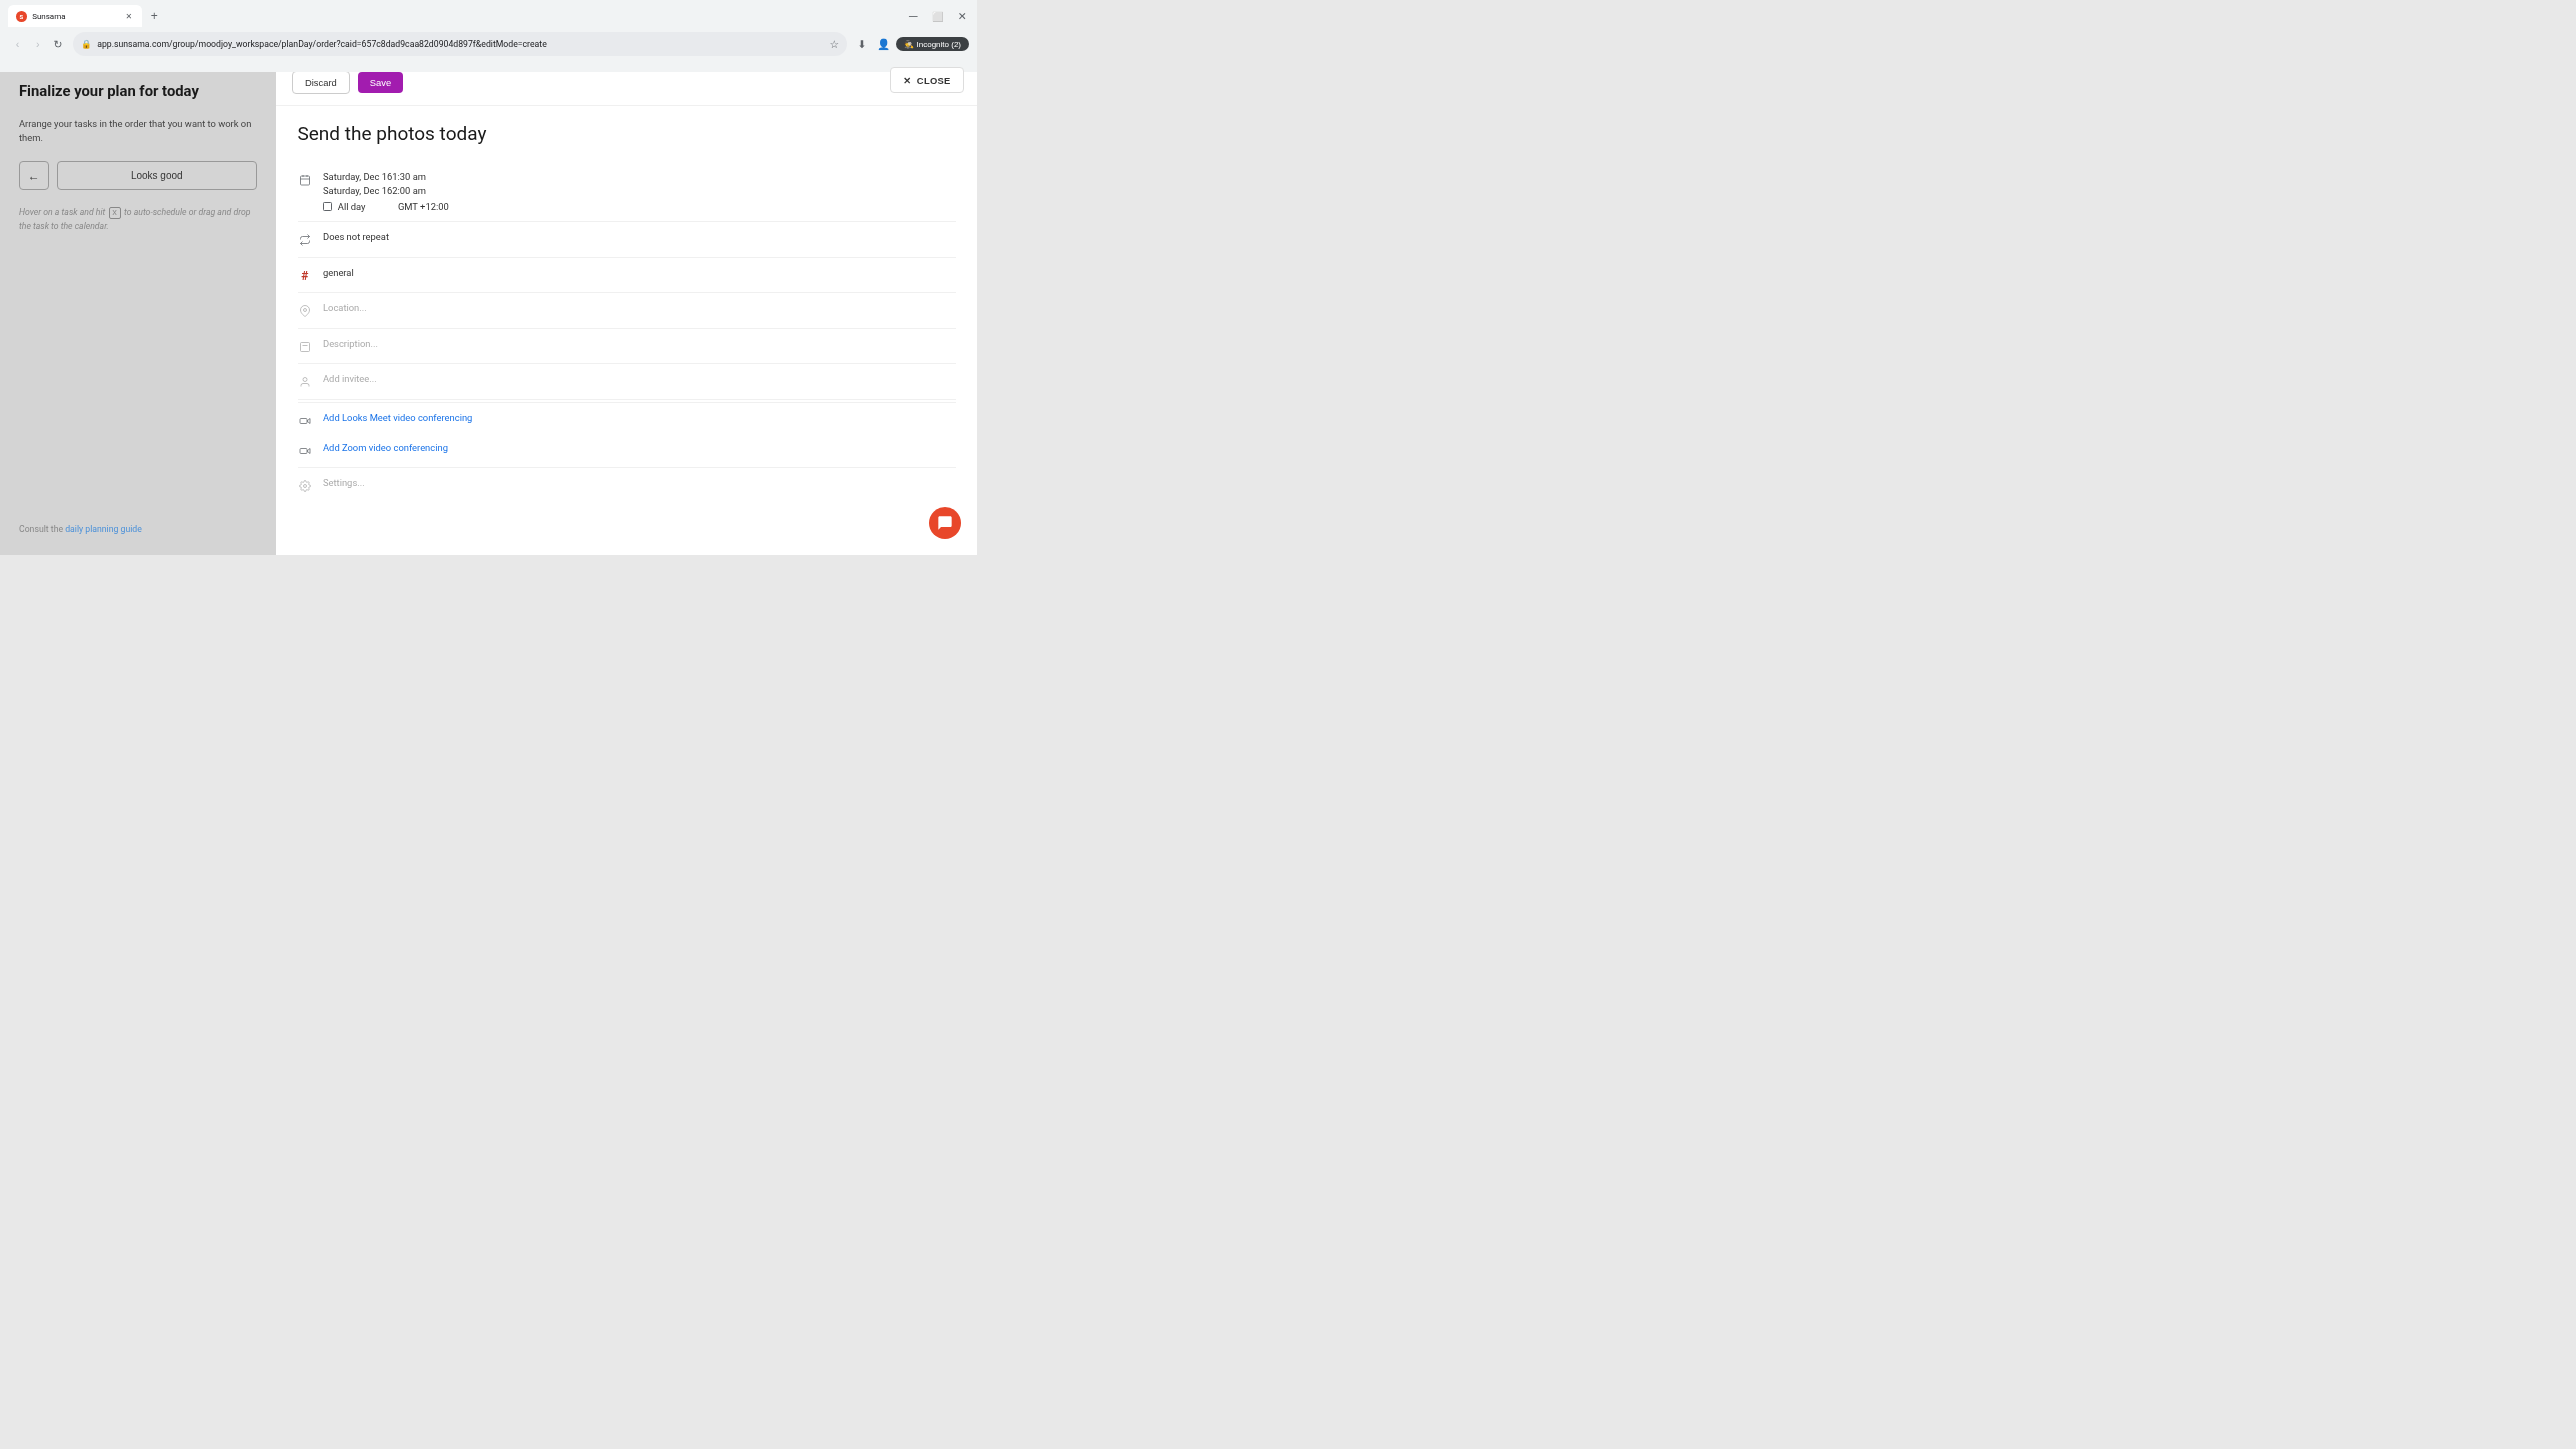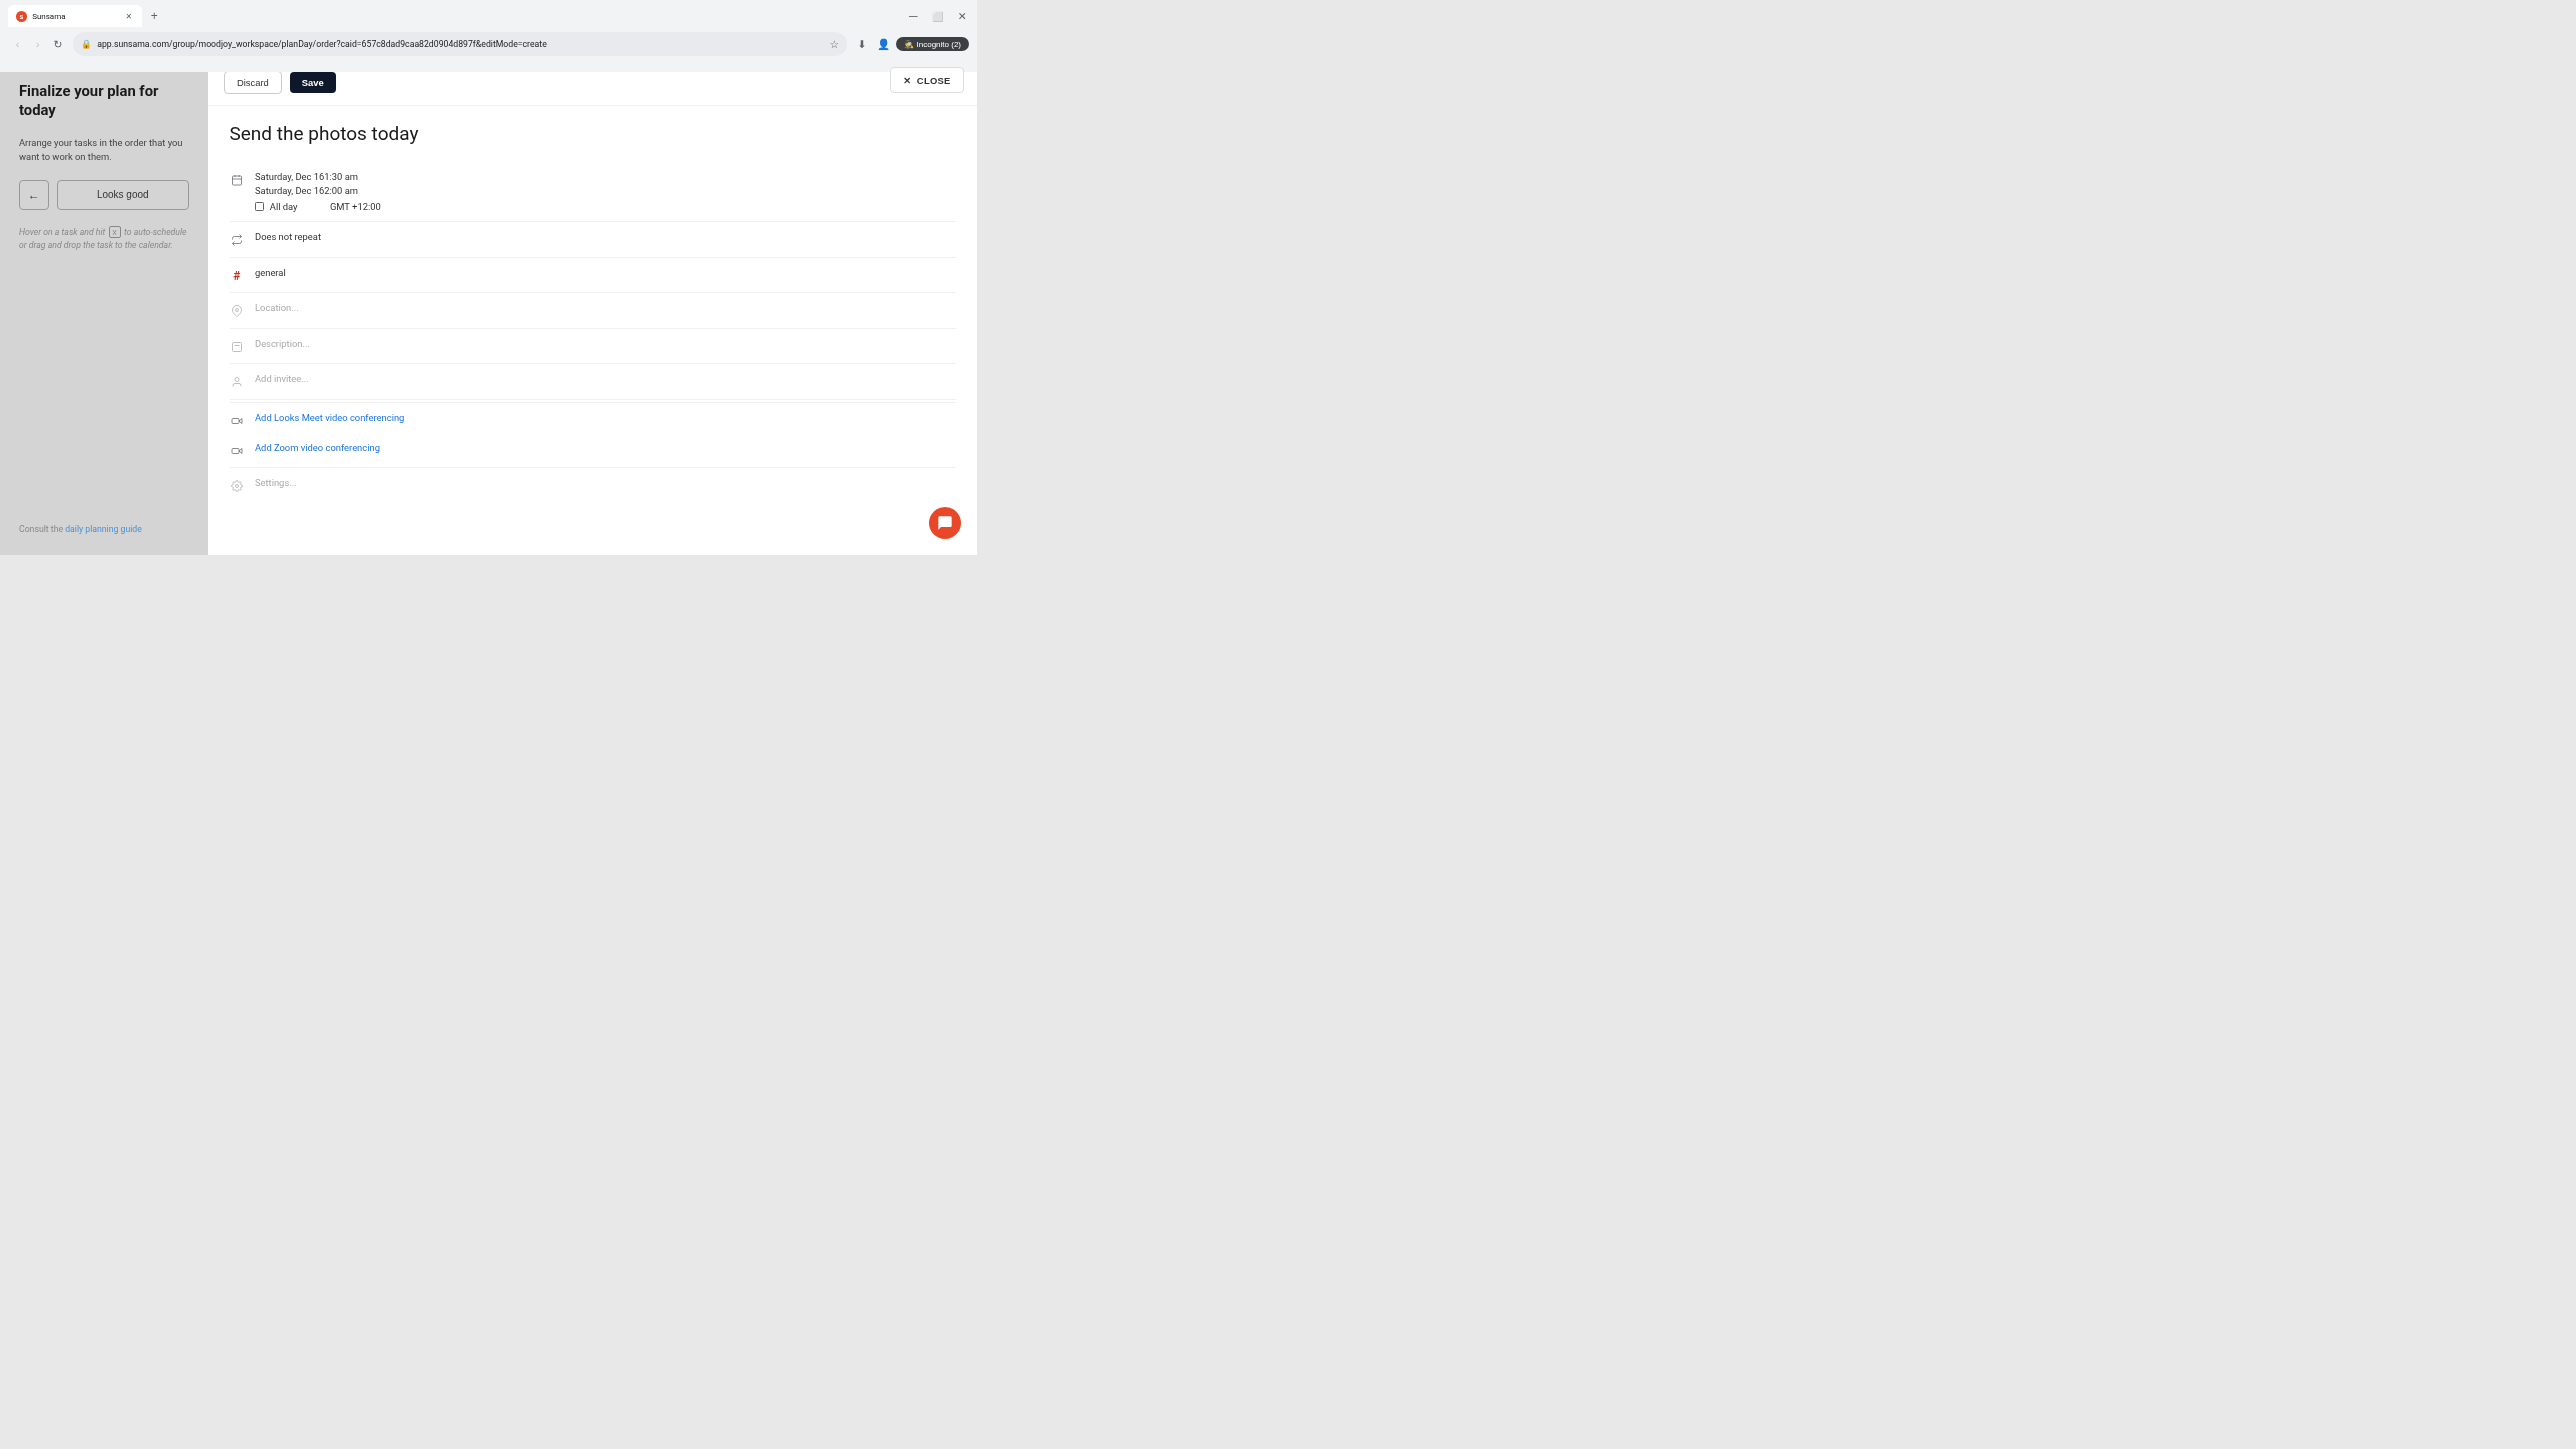--- a/index.html
+++ b/index.html
@@ -197,21 +197,21 @@
       position: absolute;
       top: 60px;
       left: 0;
       right: 0;
       bottom: 0;
       display: flex;
     }
 
     
     .sidebar {
-      width: 208px;
+      width: 276px;
       background: #d4d4d4;
       padding: 21.5px 19px;
       display: flex;
       flex-direction: column;
       gap: 16px;
       flex-shrink: 0;
     }
 
     .sidebar-title {
       font-size: 14.8px;
@@ -315,25 +315,25 @@
       background: white;
       cursor: pointer;
       font-size: 9.4px;
       color: #333;
     }
 
     .save-btn {
       padding: 5.4px 12px;
       border: none;
       border-radius: 4px;
-      background: #0f172a;
+      background: #a21caf;
       color: white;
       cursor: pointer;
       font-size: 9.4px;
-      font-weight: 700;
+      font-weight: 400;
     }
 
     
     .form-content {
       padding: 16px 21.5px;
       flex: 1;
     }
 
     .event-title {
       font-size: 19px;

